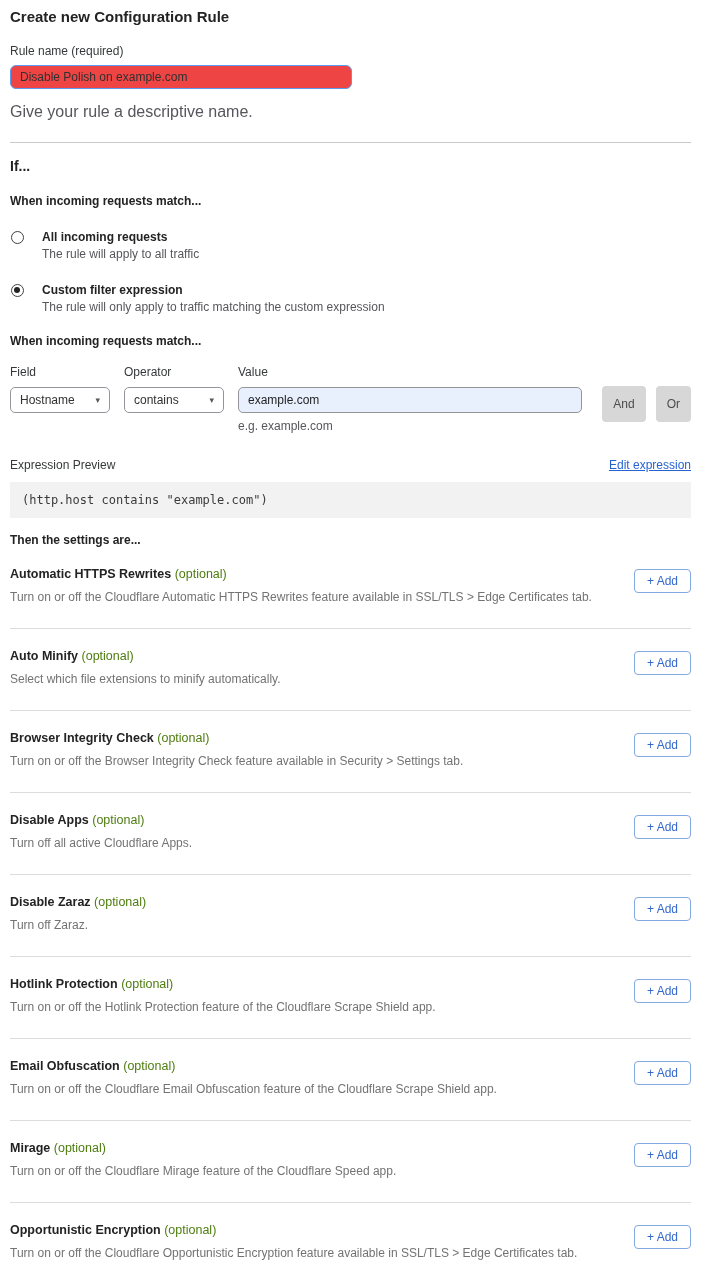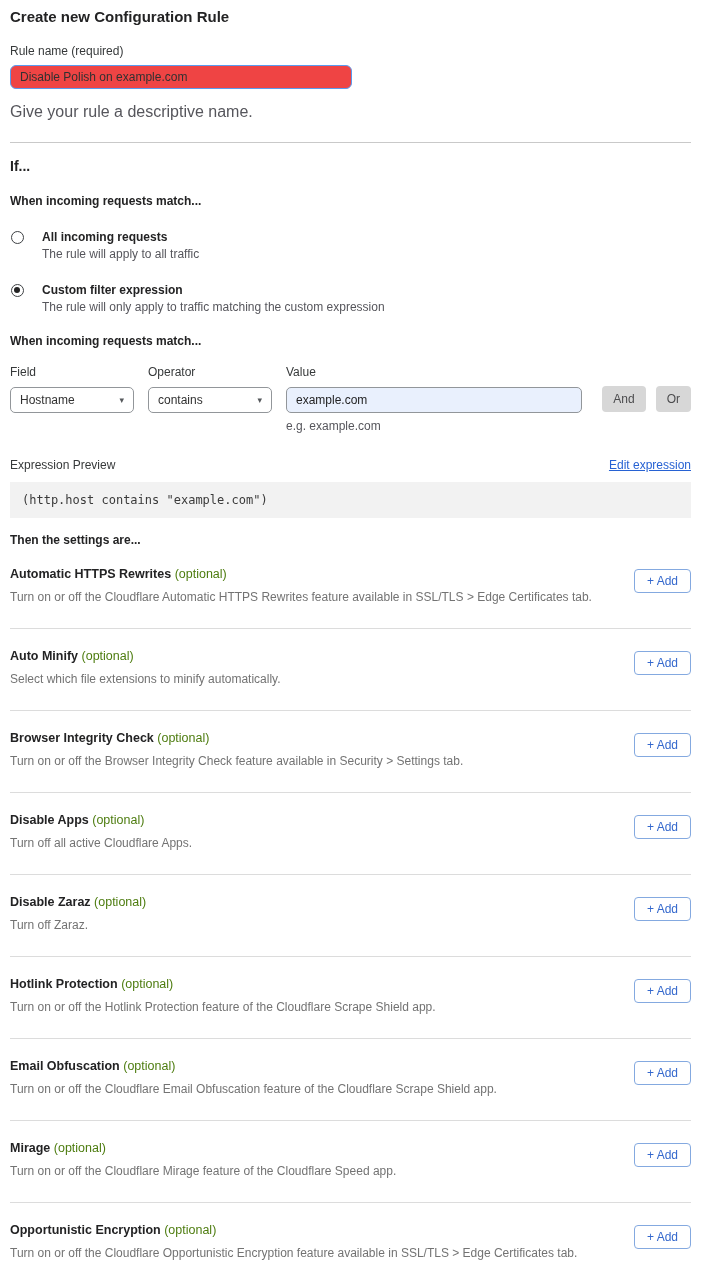--- a/index.html
+++ b/index.html
@@ -104,35 +104,35 @@
     background: #fff;
     display: flex;
     align-items: center;
     justify-content: space-between;
     padding: 0 9px;
     font-size: 12px;
     color: #313131;
     cursor: pointer;
   }
   .select .caret { color: #55585c; font-size: 9px; margin-left: 8px; }
-  .select.w100 { width: 124px; }
+  .select.w100 { width: 100px; }
   .value-input {
     width: 100%;
     height: 26px;
     border: 1px solid #92969a;
     border-radius: 5px;
     background: #e9f0fd;
     padding: 0 9px;
     font-size: 12px;
     font-family: "Liberation Sans", sans-serif;
     color: #232324;
     outline: none;
   }
   .gray-btn {
-    height: 26px;
+    height: 36px;
     padding: 0 11px;
     margin-left: 10px;
     background: #d7d7d7;
     border: none;
     border-radius: 4px;
     font-size: 12px;
     font-family: "Liberation Sans", sans-serif;
     color: #4c4c4e;
     cursor: pointer;
     margin-top: 21px;

